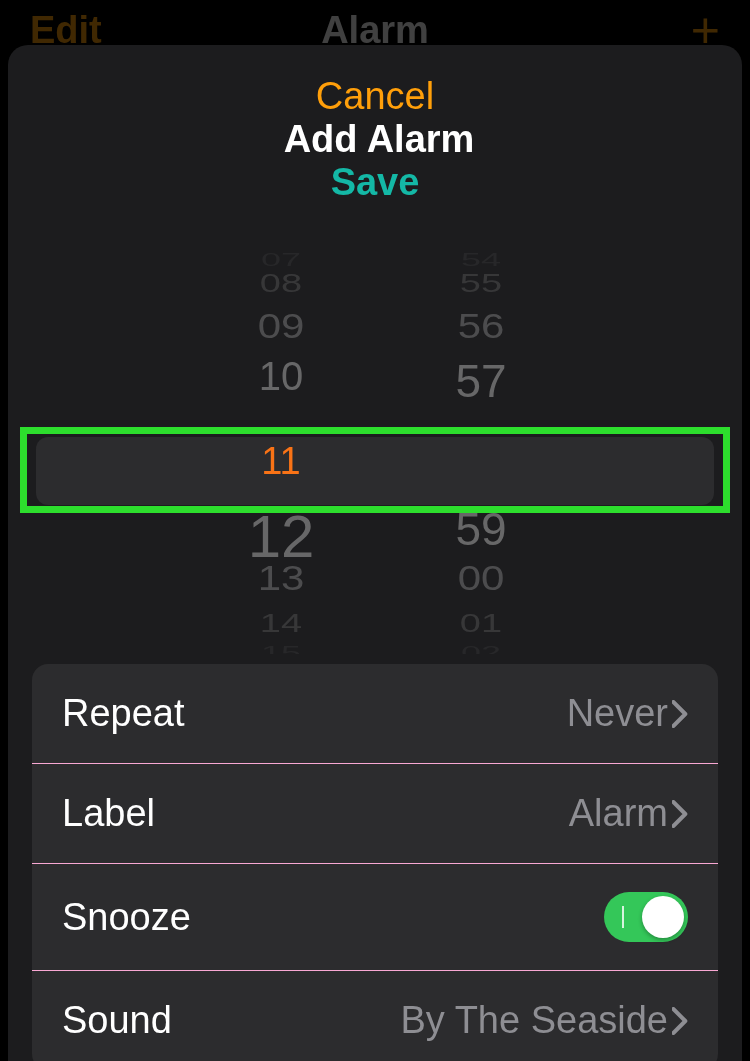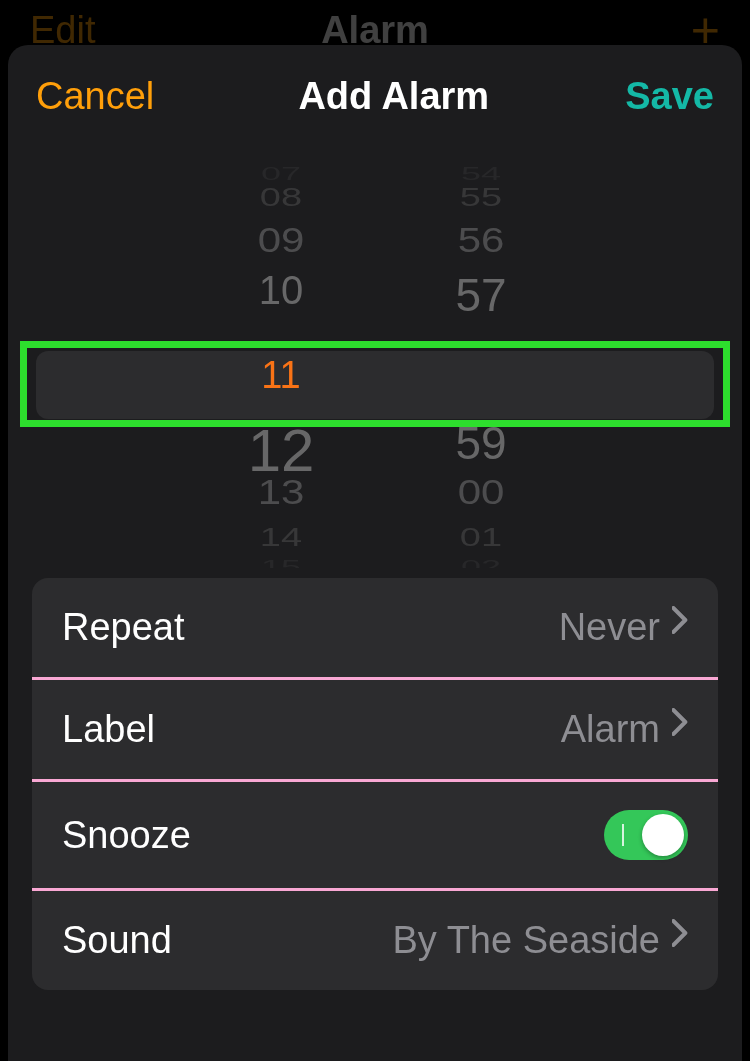--- a/index.html
+++ b/index.html
@@ -23,21 +23,21 @@
       height: 60px;
       display: flex;
       align-items: center;
       justify-content: space-between;
       padding: 0 30px;
       opacity: 0.25;
     }
     .bg-edit {
       color: #FF9F0A;
       font-size: 38px;
-      font-weight: 400;
+      font-weight: 700;
     }
     .bg-title {
       color: #fff;
       font-size: 38px;
       font-weight: 600;
       position: absolute;
       left: 50%;
       transform: translateX(-50%);
     }
     .bg-plus {
@@ -52,20 +52,21 @@
       right: 8px;
       bottom: 0;
       background: #1C1C1E;
       border-radius: 20px 20px 0 0;
     }
     .modal-header {
       display: flex;
       align-items: center;
       justify-content: space-between;
       padding: 30px 28px 20px 28px;
+      flex-direction: column;
     }
     .cancel-btn {
       color: #FF9F0A;
       font-size: 38px;
       font-weight: 400;
       background: none;
       border: none;
       cursor: pointer;
     }
     .modal-title {
@@ -161,33 +162,34 @@
       margin: 10px 24px 0 24px;
       background: #2C2C2E;
       border-radius: 16px;
       overflow: hidden;
     }
     .settings-row {
       display: flex;
       align-items: center;
       justify-content: space-between;
       padding: 28px 30px;
-      border-bottom: 3px solid #f9a8d4;
+      border-bottom: 1px solid #f9a8d4;
     }
     .settings-row:last-child {
       border-bottom: none;
     }
     .row-label {
       color: #fff;
       font-size: 38px;
       font-weight: 400;
     }
     .row-value-wrap {
       display: flex;
-      gap: 12px;
+      align-items: center;
+      gap: 4px;
     }
     .row-value {
       color: #8E8E93;
       font-size: 38px;
       font-weight: 400;
     }
     .chevron {
       width: 16px;
       height: 28px;
     }

